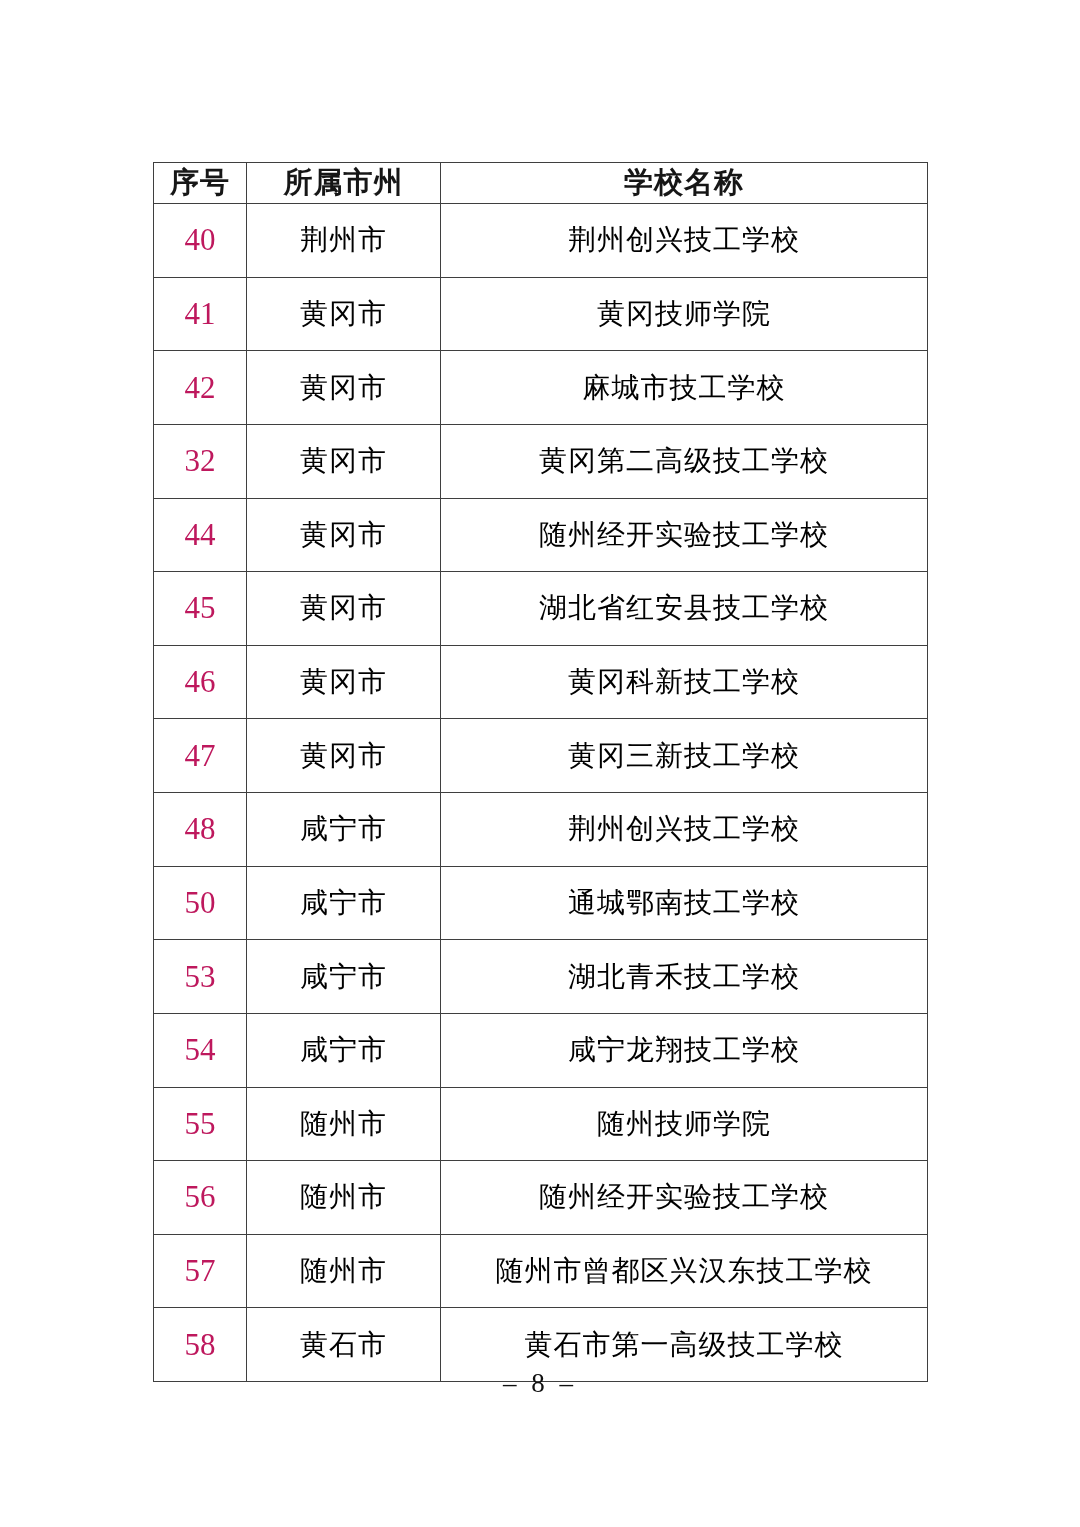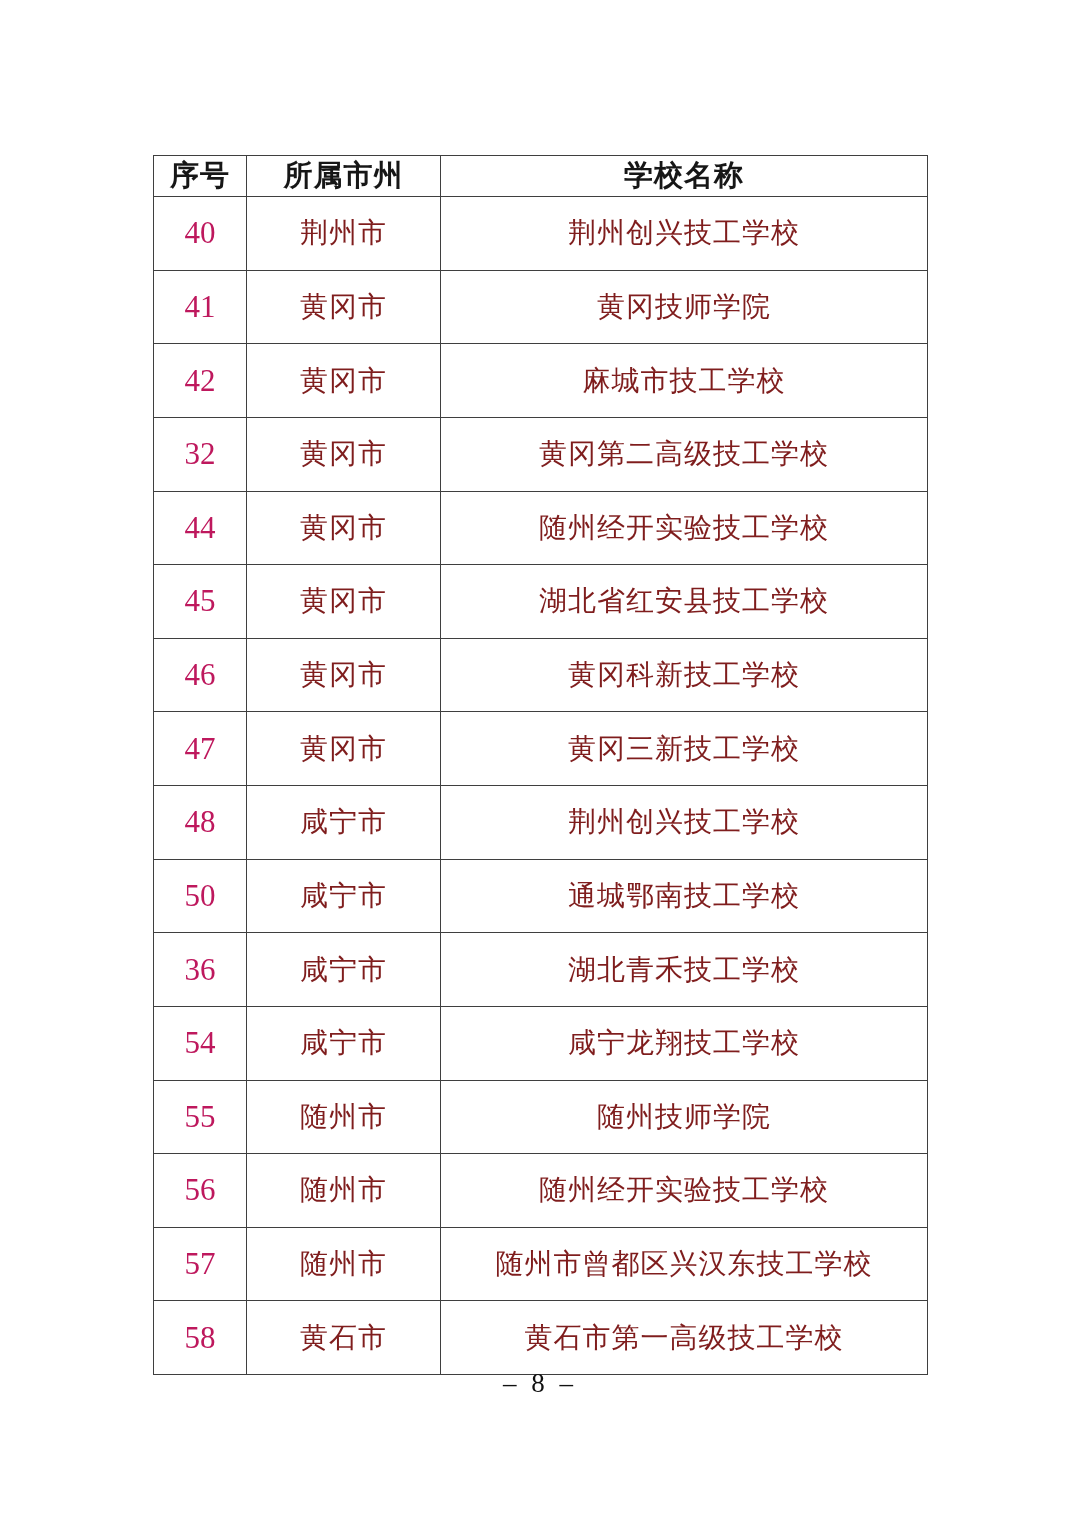--- a/index.html
+++ b/index.html
@@ -11,21 +11,21 @@
     height: 1527px;
     background: #ffffff;
     position: relative;
     font-family: "Liberation Serif", serif;
     color: #1d1d1d;
     overflow: hidden;
   }
   table.doc-table {
     position: absolute;
     left: 153px;
-    top: 155px;
+    top: 162px;
     width: 774px;
     height: 1220px;
     border-collapse: collapse;
     table-layout: fixed;
   }
   .doc-table th, .doc-table td {
     border: 1px solid #3f3f3f;
     text-align: center;
     vertical-align: middle;
     padding: 0;
@@ -40,21 +40,21 @@
     letter-spacing: 1px;
   }
   .doc-table td.num {
     font-family: "Liberation Serif", serif;
     font-size: 31px;
     color: #be185d;
   }
   .doc-table td.cn {
     font-family: Liberation Serif, serif;
     font-size: 28px;
-    color: #7f1d1d;
+    color: #000000;
     letter-spacing: 1px;
   }
   .page-footer {
     position: absolute;
     left: 0;
     top: 1368px;
     width: 1080px;
     text-align: center;
     font-family: "Liberation Serif", serif;
     font-size: 27px;
@@ -123,21 +123,21 @@
       <td class="num">48</td>
       <td class="cn">咸宁市</td>
       <td class="cn">荆州创兴技工学校</td>
     </tr>
     <tr>
       <td class="num">50</td>
       <td class="cn">咸宁市</td>
       <td class="cn">通城鄂南技工学校</td>
     </tr>
     <tr>
-      <td class="num">36</td>
+      <td class="num">53</td>
       <td class="cn">咸宁市</td>
       <td class="cn">湖北青禾技工学校</td>
     </tr>
     <tr>
       <td class="num">54</td>
       <td class="cn">咸宁市</td>
       <td class="cn">咸宁龙翔技工学校</td>
     </tr>
     <tr>
       <td class="num">55</td>

